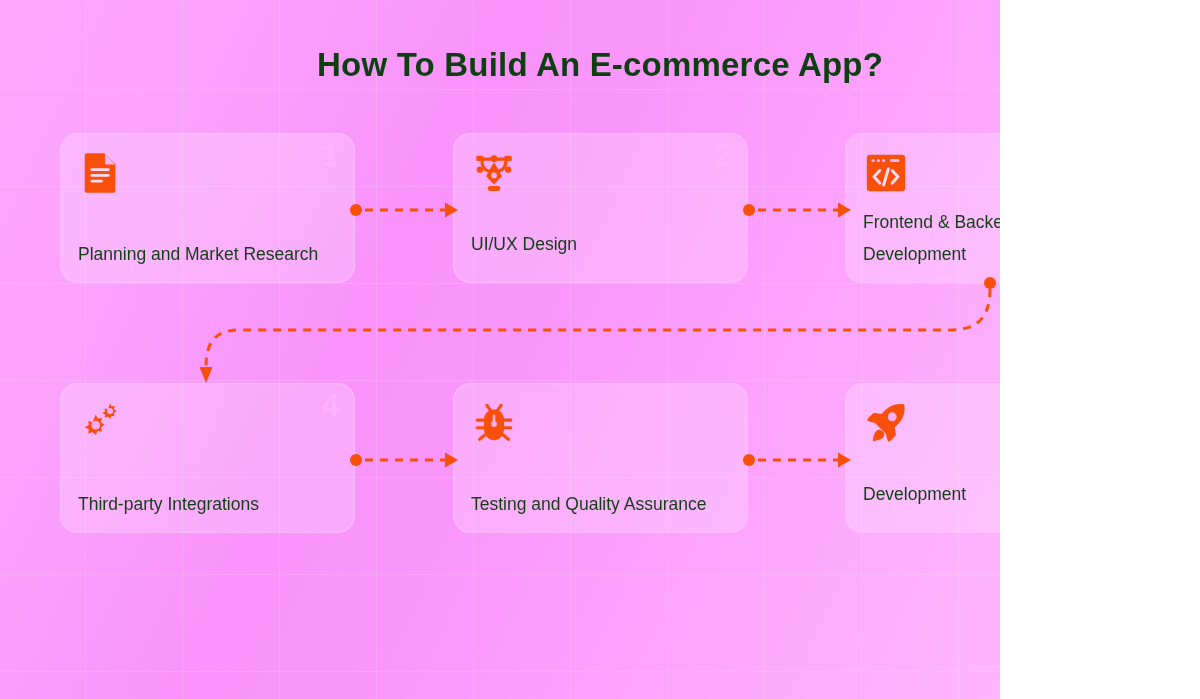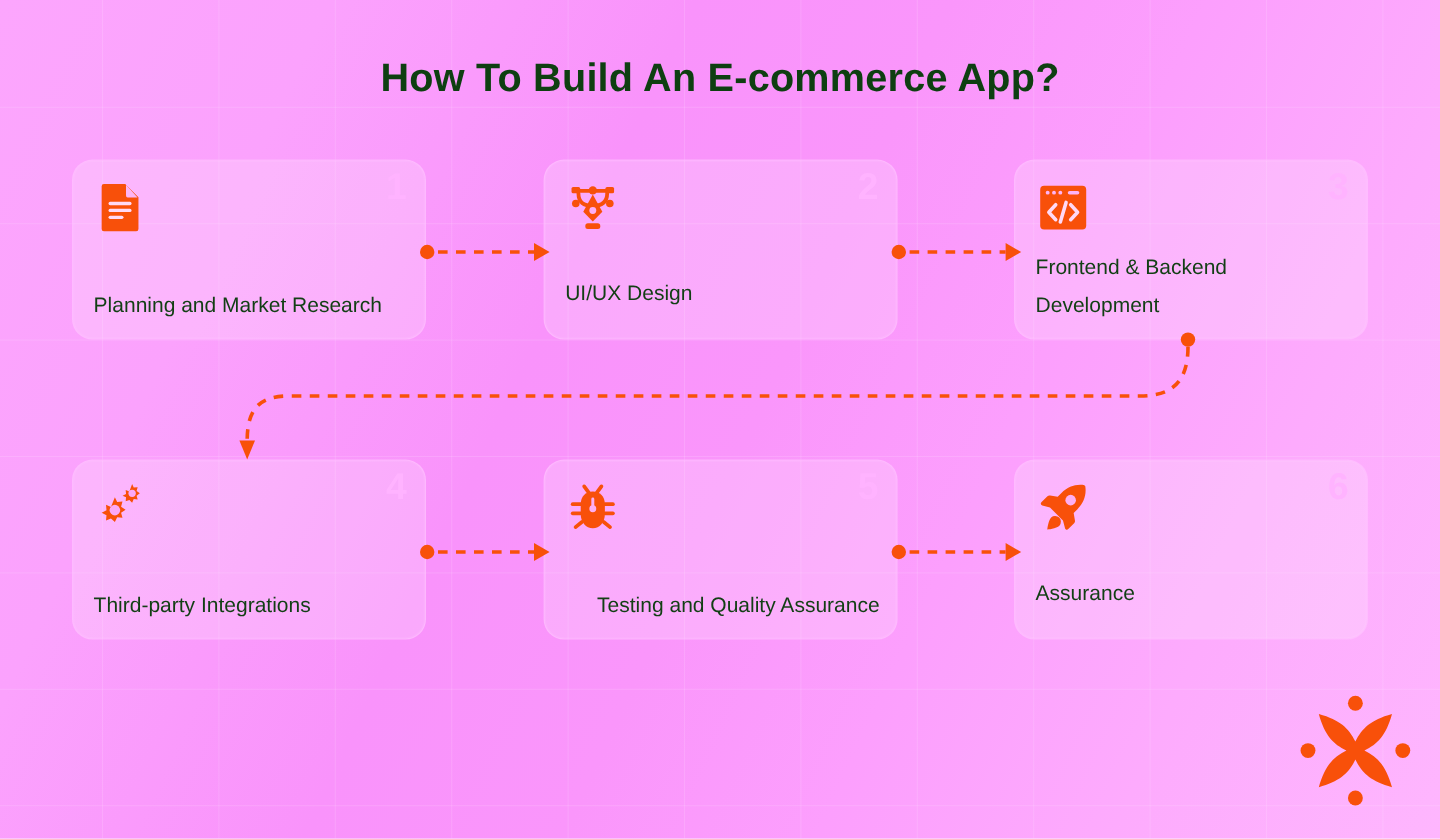--- a/index.html
+++ b/index.html
@@ -1,21 +1,21 @@
 <!DOCTYPE html>
 <html><head>
 <meta charset="utf-8">
 <style>
   * { margin:0; padding:0; box-sizing:border-box; }
   html, body {
     width:1200px; height:699px; overflow:hidden;
     font-family:"Liberation Sans", sans-serif;
   }
   #stage {
-    position:relative; width:1200px; height:699px;
+    position:relative; width:1000px; height:699px;
     background:
       linear-gradient(115deg,
         #fca6fd 0%,
         #fba2fd 18%,
         #f993fb 38%,
         #fa96fb 52%,
         #fc9ffd 66%,
         #fdabfd 82%,
         #feb6fe 100%);
     overflow:hidden;
@@ -56,21 +56,21 @@
     font-size:17.5px; line-height:1.84;
     color:#123f14;
   }
   .card.one-line .label { bottom:22px; }
 
   
   #card-1 { left:60px;  top:133px; }
   #card-2 { left:453px; top:133px; }
   #card-3 { left:845px; top:133px;padding-left:48px; }
   #card-4 { left:60px;  top:383px;padding-left:32px; }
-  #card-5 { left:453px; top:383px;text-align:right; }
+  #card-5 { left:453px; top:383px; }
   #card-6 { left:845px; top:383px; }
 
   .connector { position:absolute; pointer-events:none; }
   #conn-12 { left:345px; top:190px; width:120px; height:40px; }
   #conn-23 { left:738px; top:190px; width:120px; height:40px; }
   #conn-45 { left:345px; top:440px; width:120px; height:40px; }
   #conn-56 { left:738px; top:440px; width:120px; height:40px; }
   #conn-34 { left:180px; top:275px; width:840px; height:120px; }
 
   #logo { position:absolute; left:1082px; top:578px; width:95px; height:95px; }
@@ -184,21 +184,21 @@
     <span class="num">6</span>
     <span class="icon">
       <svg viewBox="0 0 48 48" width="46" height="46" aria-hidden="true">
         <g fill="#f8500a">
           <path d="M42.5 4.5c-7.5-1.2-14.6 1.4-20 6.8l-3.3 3.3-6.6-1.1a2.5 2.5 0 0 0-2.3.7L5 19.3c-.9.9-.5 2.5.8 2.8l6.7 1.8 11.3 11.3 1.8 6.7c.3 1.3 1.9 1.7 2.8.8l5.1-5.1c.6-.6.9-1.5.7-2.3l-1.1-6.6 3.3-3.3c5.4-5.4 8-12.5 6.8-20a1.4 1.4 0 0 0-.9-.9z"></path>
           <path d="M13.5 32.5c-2.6 2.6-3.3 10.5-3.3 10.5s7.9-.7 10.5-3.3a5.1 5.1 0 0 0-7.2-7.2z"></path>
         </g>
         <circle cx="30.5" cy="17.5" r="4.6" fill="#fdaef3"></circle>
       </svg>
     </span>
-    <span class="label">Assurance</span>
+    <span class="label">Development</span>
   </div>
 
   <div class="connector" id="conn-12">
     <svg width="120" height="40" viewBox="0 0 120 40">
       <circle cx="11" cy="20" r="6" fill="#f8500a"></circle>
       <path d="M20 20H100" stroke="#f8500a" stroke-width="3" stroke-dasharray="8 7" stroke-linecap="butt"></path>
       <path d="M100 12.5 113 20 100 27.5z" fill="#f8500a"></path>
     </svg>
   </div>
 

